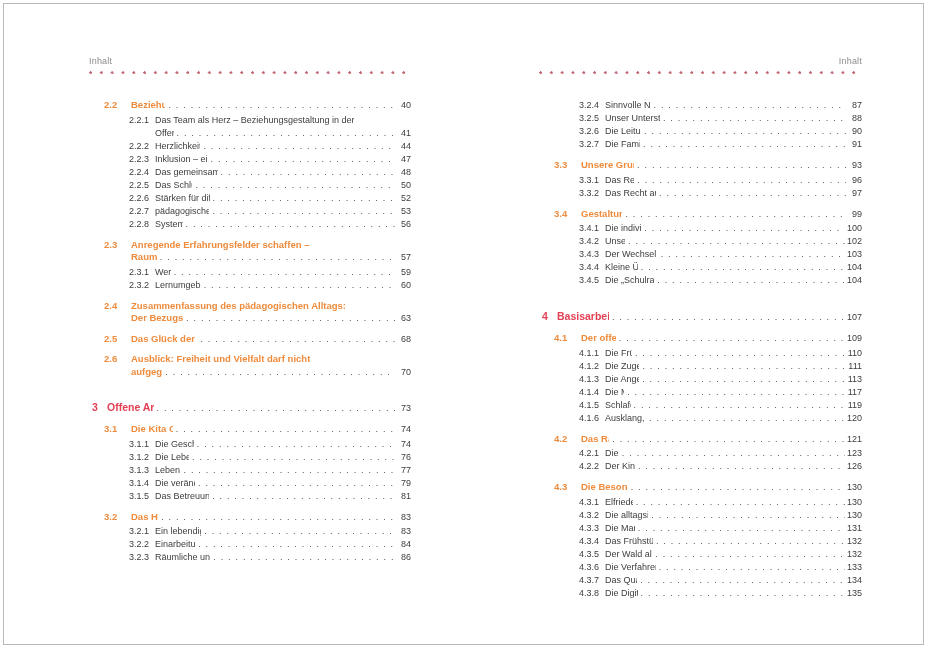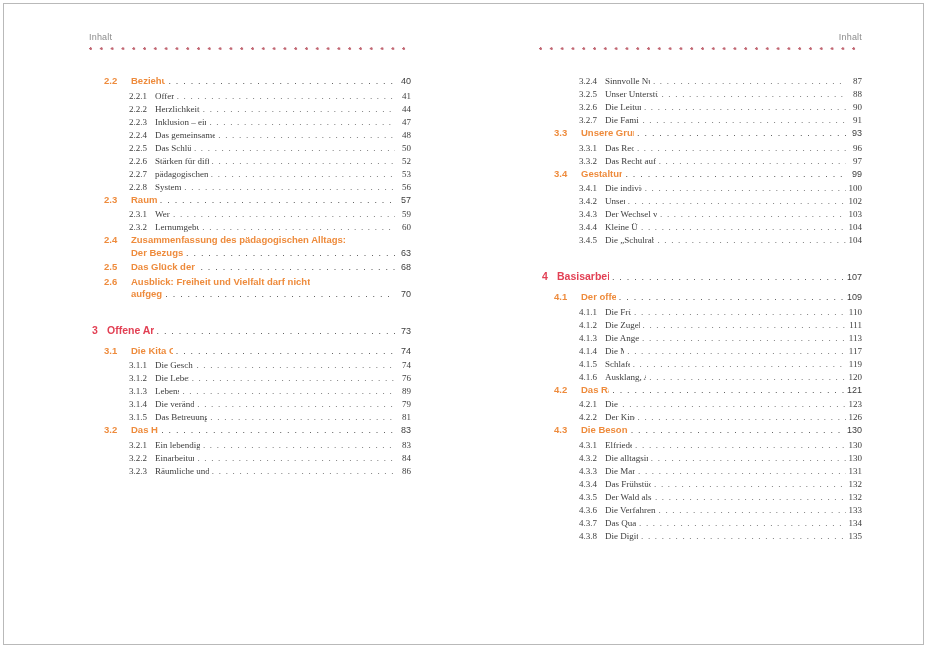--- a/index.html
+++ b/index.html
@@ -4,21 +4,21 @@
 <style>
   * { margin:0; padding:0; box-sizing:border-box; }
   html,body { width:927px; height:648px; background:#ffffff; font-family:"Liberation Sans", sans-serif; }
   body { position:relative; overflow:hidden; }
 
   .sheet-frame {
     position:absolute; left:3px; top:3px; right:3px; bottom:3px;
     border:1px solid #b9b9b9; background:#ffffff;
   }
 
-  .page { position:absolute; top:28px; }
+  .page { position:absolute; top:52px; }
   .page-left  { left:85px;  width:322px; }
   .page-right { left:535px; width:323px; }
 
   .page-header-label {
     font-size:9px; line-height:11px; color:#8c8c8c; letter-spacing:0.2px;
   }
   .page-right .page-header-label { text-align:right; }
 
   .dot-rule {
     margin-top:4px; height:4px; width:100%;
@@ -36,25 +36,25 @@
 
   
   .leader { flex:1 1 auto; min-width:8px; overflow:hidden; white-space:nowrap; margin:0 2px 0 3px; }
   .leader::after {
     content:". . . . . . . . . . . . . . . . . . . . . . . . . . . . . . . . . . . . . . . . . . . . . . . . . . . . . . . . . . . . . . . . . . . . . . . . . . . . . . . . . . . . . . . . . . . .";
     color:#4a4a4a; font-size:9px; font-weight:400; letter-spacing:1.2px;
   }
   .pg { flex:0 0 auto; min-width:14px; text-align:right; color:#3d3d3d; font-size:9px; font-weight:400; }
 
   
-  .entry.sub { font-weight:400;font-family:Liberation Serif, serif; }
+  .entry.sub { font-weight:400; }
   .entry.sub .num { margin-left:40px; width:26px; }
 
   
-  .entry.section { margin-top:0; margin-bottom:2px; color:#ee8b3c; font-weight:bold; font-size:9.5px; line-height:12.5px; }
+  .entry.section { margin-top:8px; margin-bottom:2px; color:#ee8b3c; font-weight:bold; font-size:9.5px; line-height:12.5px; }
   .entry.section .num { margin-left:15px; width:27px; }
 
   
   .entry.chapter { margin-top:23px; margin-bottom:7px; color:#e24054; font-weight:bold; font-size:10.5px; line-height:13px; }
   .entry.chapter .num { margin-left:3px; width:15px; }
 
   .entries > .entry:first-child { margin-top:4px;align-items:flex-end; }
 </style>
 </head>
 <body>
@@ -72,20 +72,23 @@
               <span class="t">Beziehungskompetenz</span>
               <span class="leader"></span>
               <span class="pg">40</span>
             </div>
           </div>
         </div>
         <div class="entry sub">
           <span class="num">2.2.1</span>
           <div class="body">
             <div class="line">
+              <span class="t">Das Team als Herz – Beziehungsgestaltung in der</span>
+            </div>
+            <div class="line">
               <span class="t">Offenen Arbeit</span>
               <span class="leader"></span>
               <span class="pg">41</span>
             </div>
           </div>
         </div>
         <div class="entry sub">
           <span class="num">2.2.2</span>
           <div class="body">
             <div class="line">
@@ -151,20 +154,23 @@
             <div class="line">
               <span class="t">Systemisches Denken</span>
               <span class="leader"></span>
               <span class="pg">56</span>
             </div>
           </div>
         </div>
         <div class="entry section">
           <span class="num">2.3</span>
           <div class="body">
+            <div class="line">
+              <span class="t">Anregende Erfahrungsfelder schaffen –</span>
+            </div>
             <div class="line">
               <span class="t">Raumgestaltung</span>
               <span class="leader"></span>
               <span class="pg">57</span>
             </div>
           </div>
         </div>
         <div class="entry sub">
           <span class="num">2.3.1</span>
           <div class="body">
@@ -260,21 +266,21 @@
               <span class="pg">76</span>
             </div>
           </div>
         </div>
         <div class="entry sub">
           <span class="num">3.1.3</span>
           <div class="body">
             <div class="line">
               <span class="t">Lebensbedingungen</span>
               <span class="leader"></span>
-              <span class="pg">89</span>
+              <span class="pg">77</span>
             </div>
           </div>
         </div>
         <div class="entry sub">
           <span class="num">3.1.4</span>
           <div class="body">
             <div class="line">
               <span class="t">Die veränderte Rolle der Fachkraft</span>
               <span class="leader"></span>
               <span class="pg">79</span>

